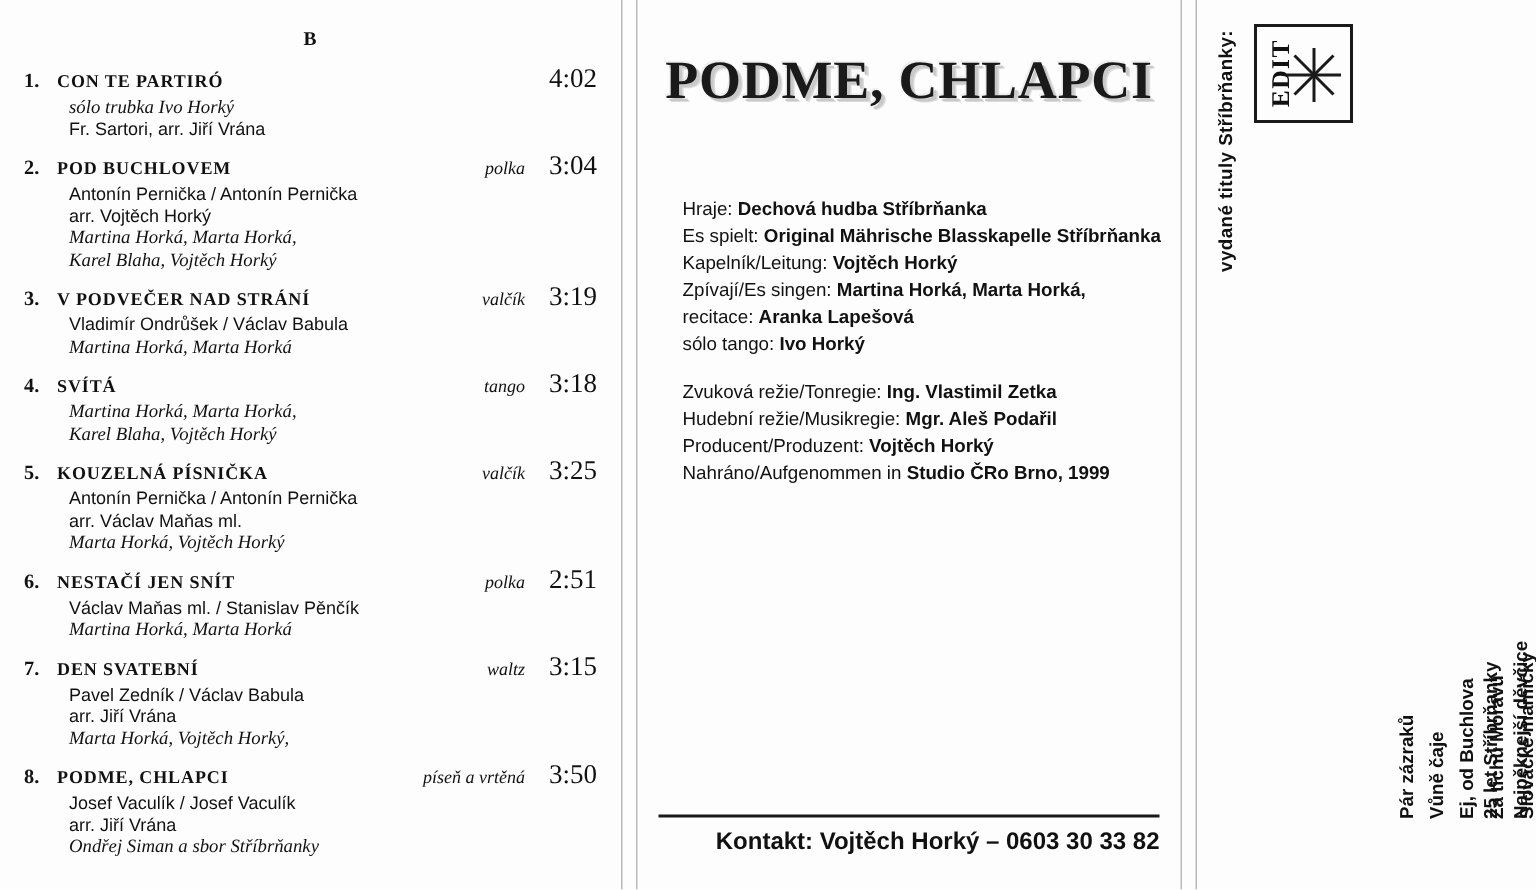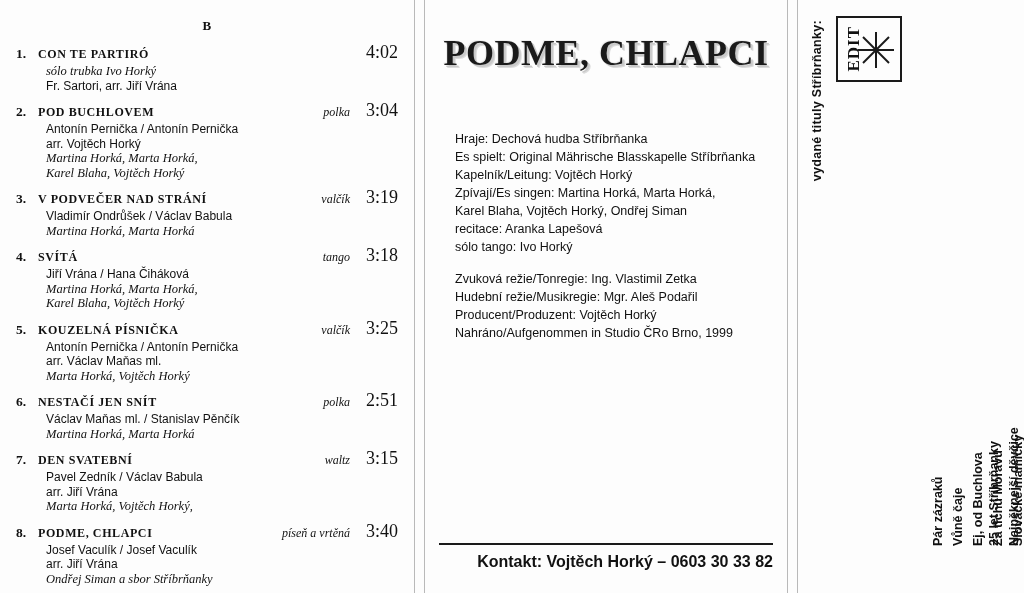--- a/index.html
+++ b/index.html
@@ -134,21 +134,21 @@
   .credits {
     margin-top: 56px;
     padding-left: 16px;
   }
   .cred-line {
     font-size: 12.5px;
     line-height: 18px;
     font-family: "Liberation Sans", sans-serif;
     white-space: nowrap;
   }
-  .cred-line b { font-weight: normal; }
+  .cred-line b { font-weight: bold; }
   .cred-gap { height: 14px; }
   .contact-wrap {
     position: absolute;
     left: 14px;
     right: 14px;
     bottom: 22px;
   }
   .contact-rule {
     border-top: 2px solid #1a1a1a;
     margin-bottom: 8px;
@@ -298,21 +298,20 @@
           </div>
         </div>
         <div class="track">
           <div class="track-head">
             <span class="t-num">4.</span>
             <span class="t-title">SVÍTÁ</span>
             <span class="t-genre">tango</span>
             <span class="t-time">3:18</span>
           </div>
           <div class="t-lines">
-            <div class="t-line">Jiří Vrána / Hana Čiháková</div>
             <div class="t-line it">Martina Horká, Marta Horká,</div>
             <div class="t-line it">Karel Blaha, Vojtěch Horký</div>
           </div>
         </div>
         <div class="track">
           <div class="track-head">
             <span class="t-num">5.</span>
             <span class="t-title">KOUZELNÁ PÍSNIČKA</span>
             <span class="t-genre">valčík</span>
             <span class="t-time">3:25</span>
@@ -346,41 +345,40 @@
             <div class="t-line">Pavel Zedník / Václav Babula</div>
             <div class="t-line">arr. Jiří Vrána</div>
             <div class="t-line it">Marta Horká, Vojtěch Horký,</div>
           </div>
         </div>
         <div class="track">
           <div class="track-head">
             <span class="t-num">8.</span>
             <span class="t-title">PODME, CHLAPCI</span>
             <span class="t-genre">píseň a vrtěná</span>
-            <span class="t-time">3:40</span>
+            <span class="t-time">3:50</span>
           </div>
           <div class="t-lines">
             <div class="t-line">Josef Vaculík / Josef Vaculík</div>
             <div class="t-line">arr. Jiří Vrána</div>
             <div class="t-line it">Ondřej Siman a sbor Stříbrňanky</div>
           </div>
         </div>
       </div>
   </div>
 
   <div class="panel-center">
     <div class="cover-title">PODME, CHLAPCI</div>
 
     <div class="credits">
       <div id="credits1">
           <div class="cred-line"><span>Hraje:</span> <b>Dechová hudba Stříbrňanka</b></div>
           <div class="cred-line"><span>Es spielt:</span> <b>Original Mährische Blasskapelle Stříbrňanka</b></div>
           <div class="cred-line"><span>Kapelník/Leitung:</span> <b>Vojtěch Horký</b></div>
           <div class="cred-line"><span>Zpívají/Es singen:</span> <b>Martina Horká, Marta Horká,</b></div>
-          <div class="cred-line"><span></span><b>Karel Blaha, Vojtěch Horký, Ondřej Siman</b></div>
           <div class="cred-line"><span>recitace:</span> <b>Aranka Lapešová</b></div>
           <div class="cred-line"><span>sólo tango:</span> <b>Ivo Horký</b></div>
         </div>
       <div class="cred-gap"></div>
       <div id="credits2">
           <div class="cred-line"><span>Zvuková režie/Tonregie:</span> <b>Ing. Vlastimil Zetka</b></div>
           <div class="cred-line"><span>Hudební režie/Musikregie:</span> <b>Mgr. Aleš Podařil</b></div>
           <div class="cred-line"><span>Producent/Produzent:</span> <b>Vojtěch Horký</b></div>
           <div class="cred-line"><span>Nahráno/Aufgenommen in</span> <b>Studio ČRo Brno, 1999</b></div>
         </div>

